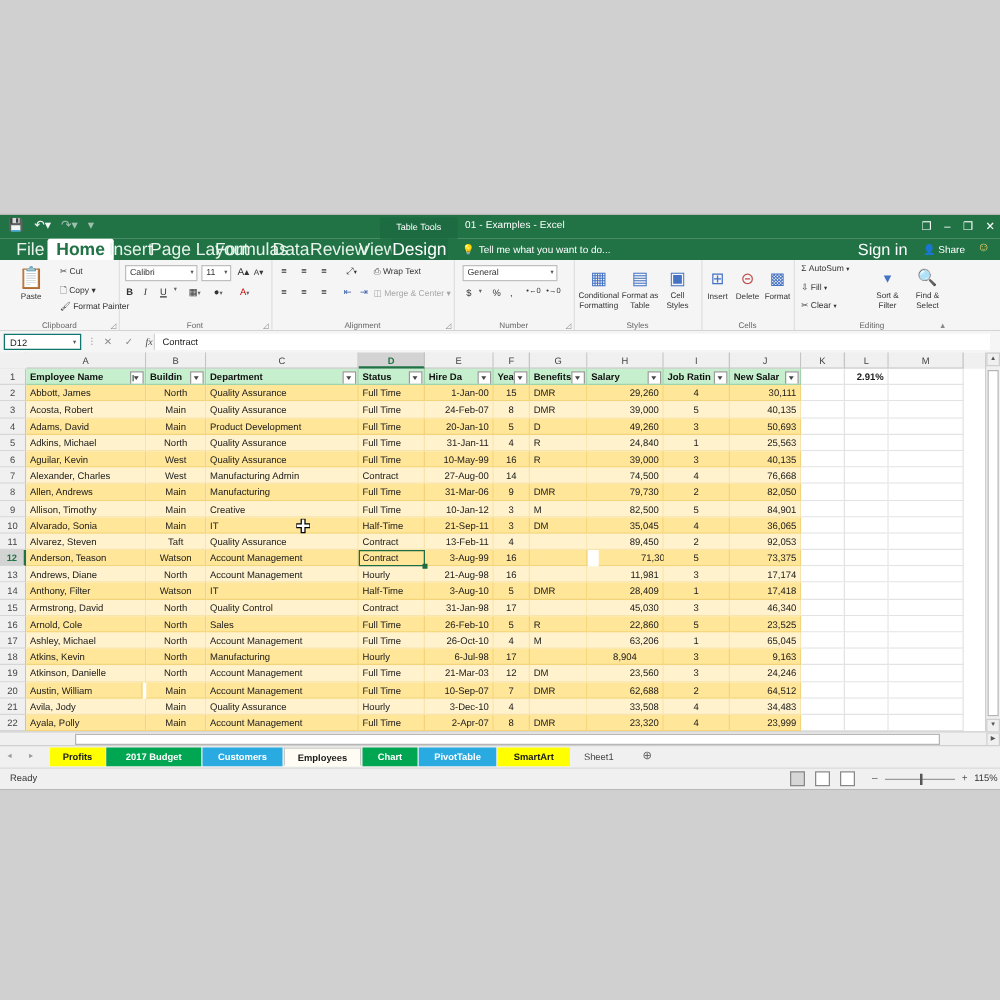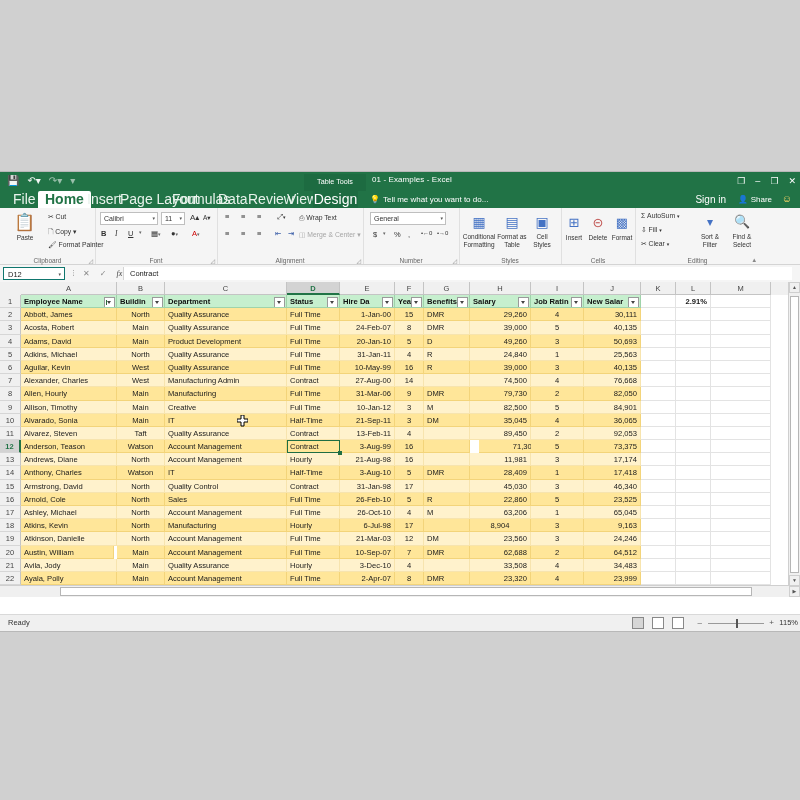--- a/index.html
+++ b/index.html
@@ -23,21 +23,21 @@
   .wtitle{position:absolute;left:372px;top:3px;color:#fff;font-size:8px;letter-spacing:.1px;}
   .wbtns{position:absolute;right:4px;top:1px;display:flex;gap:10px;color:#fff;font-size:9px;line-height:16px;}
   .wbtns span{cursor:default;}
   
   .tabstrip{height:17px;background:#217346;position:relative;}
   .tab{position:absolute;top:0;height:17px;line-height:17px;font-size:14px;color:#e8f3ec;padding:0 7px;}
   .tab.active{background:#fff;color:#217346;font-weight:bold;border-radius:2px 2px 0 0;}
   .tab.ctx{color:#fff;background:#1d6b41;}
   .tellme{position:absolute;left:370px;top:0;height:17px;line-height:17px;font-size:8px;color:#fff;}
   .tellme .bulb{font-size:8px;margin-right:3px;}
-  .signin{position:absolute;right:74px;top:0;height:17px;line-height:17px;font-size:10px;color:#fff;}
+  .signin{position:absolute;right:74px;top:0;height:17px;line-height:17px;font-size:13px;color:#fff;}
   .share{position:absolute;right:28px;top:0;height:17px;line-height:17px;font-size:8px;color:#fff;}
   .smiley{position:absolute;right:8px;top:2px;font-size:10px;color:#ffd966;}
   
   .ribbon{height:56px;background:#f5f5f5;border-bottom:1px solid #d4d4d4;position:relative;}
   .rgroup{position:absolute;top:0;height:56px;border-right:1px solid #e0e0e0;}
   .glabel{position:absolute;bottom:0px;left:0;width:100%;text-align:center;font-size:6.5px;color:#666;}
   .gdialog{position:absolute;bottom:0;right:2px;font-size:6px;color:#888;}
   .ritem{position:absolute;font-size:6.8px;color:#333;white-space:nowrap;}
   .bigbtn{position:absolute;text-align:center;font-size:6.5px;color:#333;line-height:7.5px;width:42px;}
   .bigbtn .bi{display:block;height:20px;margin:2px auto 1px;}
@@ -416,21 +416,21 @@
           <div class="cell band2 ctr" style="left: 374px; width: 29px;">14</div>
           <div class="cell band2" style="left: 403px; width: 46px;"></div>
           <div class="cell band2 num" style="left: 449px; width: 61px;">74,500</div>
           <div class="cell band2 ctr" style="left: 510px; width: 53px;">4</div>
           <div class="cell band2 num" style="left: 563px; width: 57px;">76,668</div>
           <div class="cell blank" style="left: 620px; width: 35px;"></div>
           <div class="cell blank" style="left: 655px; width: 35px;"></div>
           <div class="cell blank" style="left: 690px; width: 60px;"></div>
         </div>
         <div class="row">
-          <div class="cell band1" style="left: 0px; width: 96px;">Allen, Hourly</div>
+          <div class="cell band1" style="left: 0px; width: 96px;">Allen, Andrews</div>
           <div class="cell band1 ctr" style="left: 96px; width: 48px;">Main</div>
           <div class="cell band1" style="left: 144px; width: 122px;">Manufacturing</div>
           <div class="cell band1" style="left: 266px; width: 53px;">Full Time</div>
           <div class="cell band1 num" style="left: 319px; width: 55px;">31-Mar-06</div>
           <div class="cell band1 ctr" style="left: 374px; width: 29px;">9</div>
           <div class="cell band1" style="left: 403px; width: 46px;">DMR</div>
           <div class="cell band1 num" style="left: 449px; width: 61px;">79,730</div>
           <div class="cell band1 ctr" style="left: 510px; width: 53px;">2</div>
           <div class="cell band1 num" style="left: 563px; width: 57px;">82,050</div>
           <div class="cell blank" style="left: 620px; width: 35px;"></div>
@@ -506,21 +506,21 @@
           <div class="cell band2 ctr" style="left: 374px; width: 29px;">16</div>
           <div class="cell band2" style="left: 403px; width: 46px;"></div>
           <div class="cell band2 num" style="left: 449px; width: 61px;">11,981</div>
           <div class="cell band2 ctr" style="left: 510px; width: 53px;">3</div>
           <div class="cell band2 num" style="left: 563px; width: 57px;">17,174</div>
           <div class="cell blank" style="left: 620px; width: 35px;"></div>
           <div class="cell blank" style="left: 655px; width: 35px;"></div>
           <div class="cell blank" style="left: 690px; width: 60px;"></div>
         </div>
         <div class="row">
-          <div class="cell band1" style="left: 0px; width: 96px;">Anthony, Charles</div>
+          <div class="cell band1" style="left: 0px; width: 96px;">Anthony, Filter</div>
           <div class="cell band1 ctr" style="left: 96px; width: 48px;">Watson</div>
           <div class="cell band1" style="left: 144px; width: 122px;">IT</div>
           <div class="cell band1" style="left: 266px; width: 53px;">Half-Time</div>
           <div class="cell band1 num" style="left: 319px; width: 55px;">3-Aug-10</div>
           <div class="cell band1 ctr" style="left: 374px; width: 29px;">5</div>
           <div class="cell band1" style="left: 403px; width: 46px;">DMR</div>
           <div class="cell band1 num" style="left: 449px; width: 61px;">28,409</div>
           <div class="cell band1 ctr" style="left: 510px; width: 53px;">1</div>
           <div class="cell band1 num" style="left: 563px; width: 57px;">17,418</div>
           <div class="cell blank" style="left: 620px; width: 35px;"></div>
@@ -660,20 +660,37 @@
       <div class="vthumb"></div>
       <div class="vbtn" style="bottom:0;">▼</div>
     </div>
 
     <div class="hscroll">
       <div class="hthumb"></div>
     </div>
     <div class="hbtn">▶</div>
   </div>
 
+  <div class="tabbar">
+    <div class="navarrows">
+      <span>◂</span>
+      <span>▸</span>
+    </div>
+    <div id="sheettabs">
+        <div class="stab" style="left: 40px; width: 44px; background: rgb(255, 255, 0); color: rgb(26, 26, 26);">Profits</div>
+        <div class="stab" style="left: 85px; width: 76px; background: rgb(0, 166, 81); color: rgb(255, 255, 255);">2017 Budget</div>
+        <div class="stab" style="left: 162px; width: 64px; background: rgb(41, 171, 226); color: rgb(255, 255, 255);">Customers</div>
+        <div class="stab active" style="left: 227px; width: 62px;">Employees</div>
+        <div class="stab" style="left: 290px; width: 44px; background: rgb(0, 166, 81); color: rgb(255, 255, 255);">Chart</div>
+        <div class="stab" style="left: 335px; width: 62px; background: rgb(41, 171, 226); color: rgb(255, 255, 255);">PivotTable</div>
+        <div class="stab" style="left: 398px; width: 58px; background: rgb(255, 255, 0); color: rgb(26, 26, 26);">SmartArt</div>
+        <div class="stab plain" style="left: 457px; width: 44px;">Sheet1</div>
+      </div>
+    <div class="addsheet" id="addsheet" style="left: 514px;">⊕</div>
+  </div>
 
   <div class="statusbar">
     <div class="ready">Ready</div>
     <div class="viewbtns">
       <div class="vb sel"></div>
       <div class="vb"></div>
       <div class="vb"></div>
     </div>
     <div class="zoomout">–</div>
     <div class="zoomslider">

